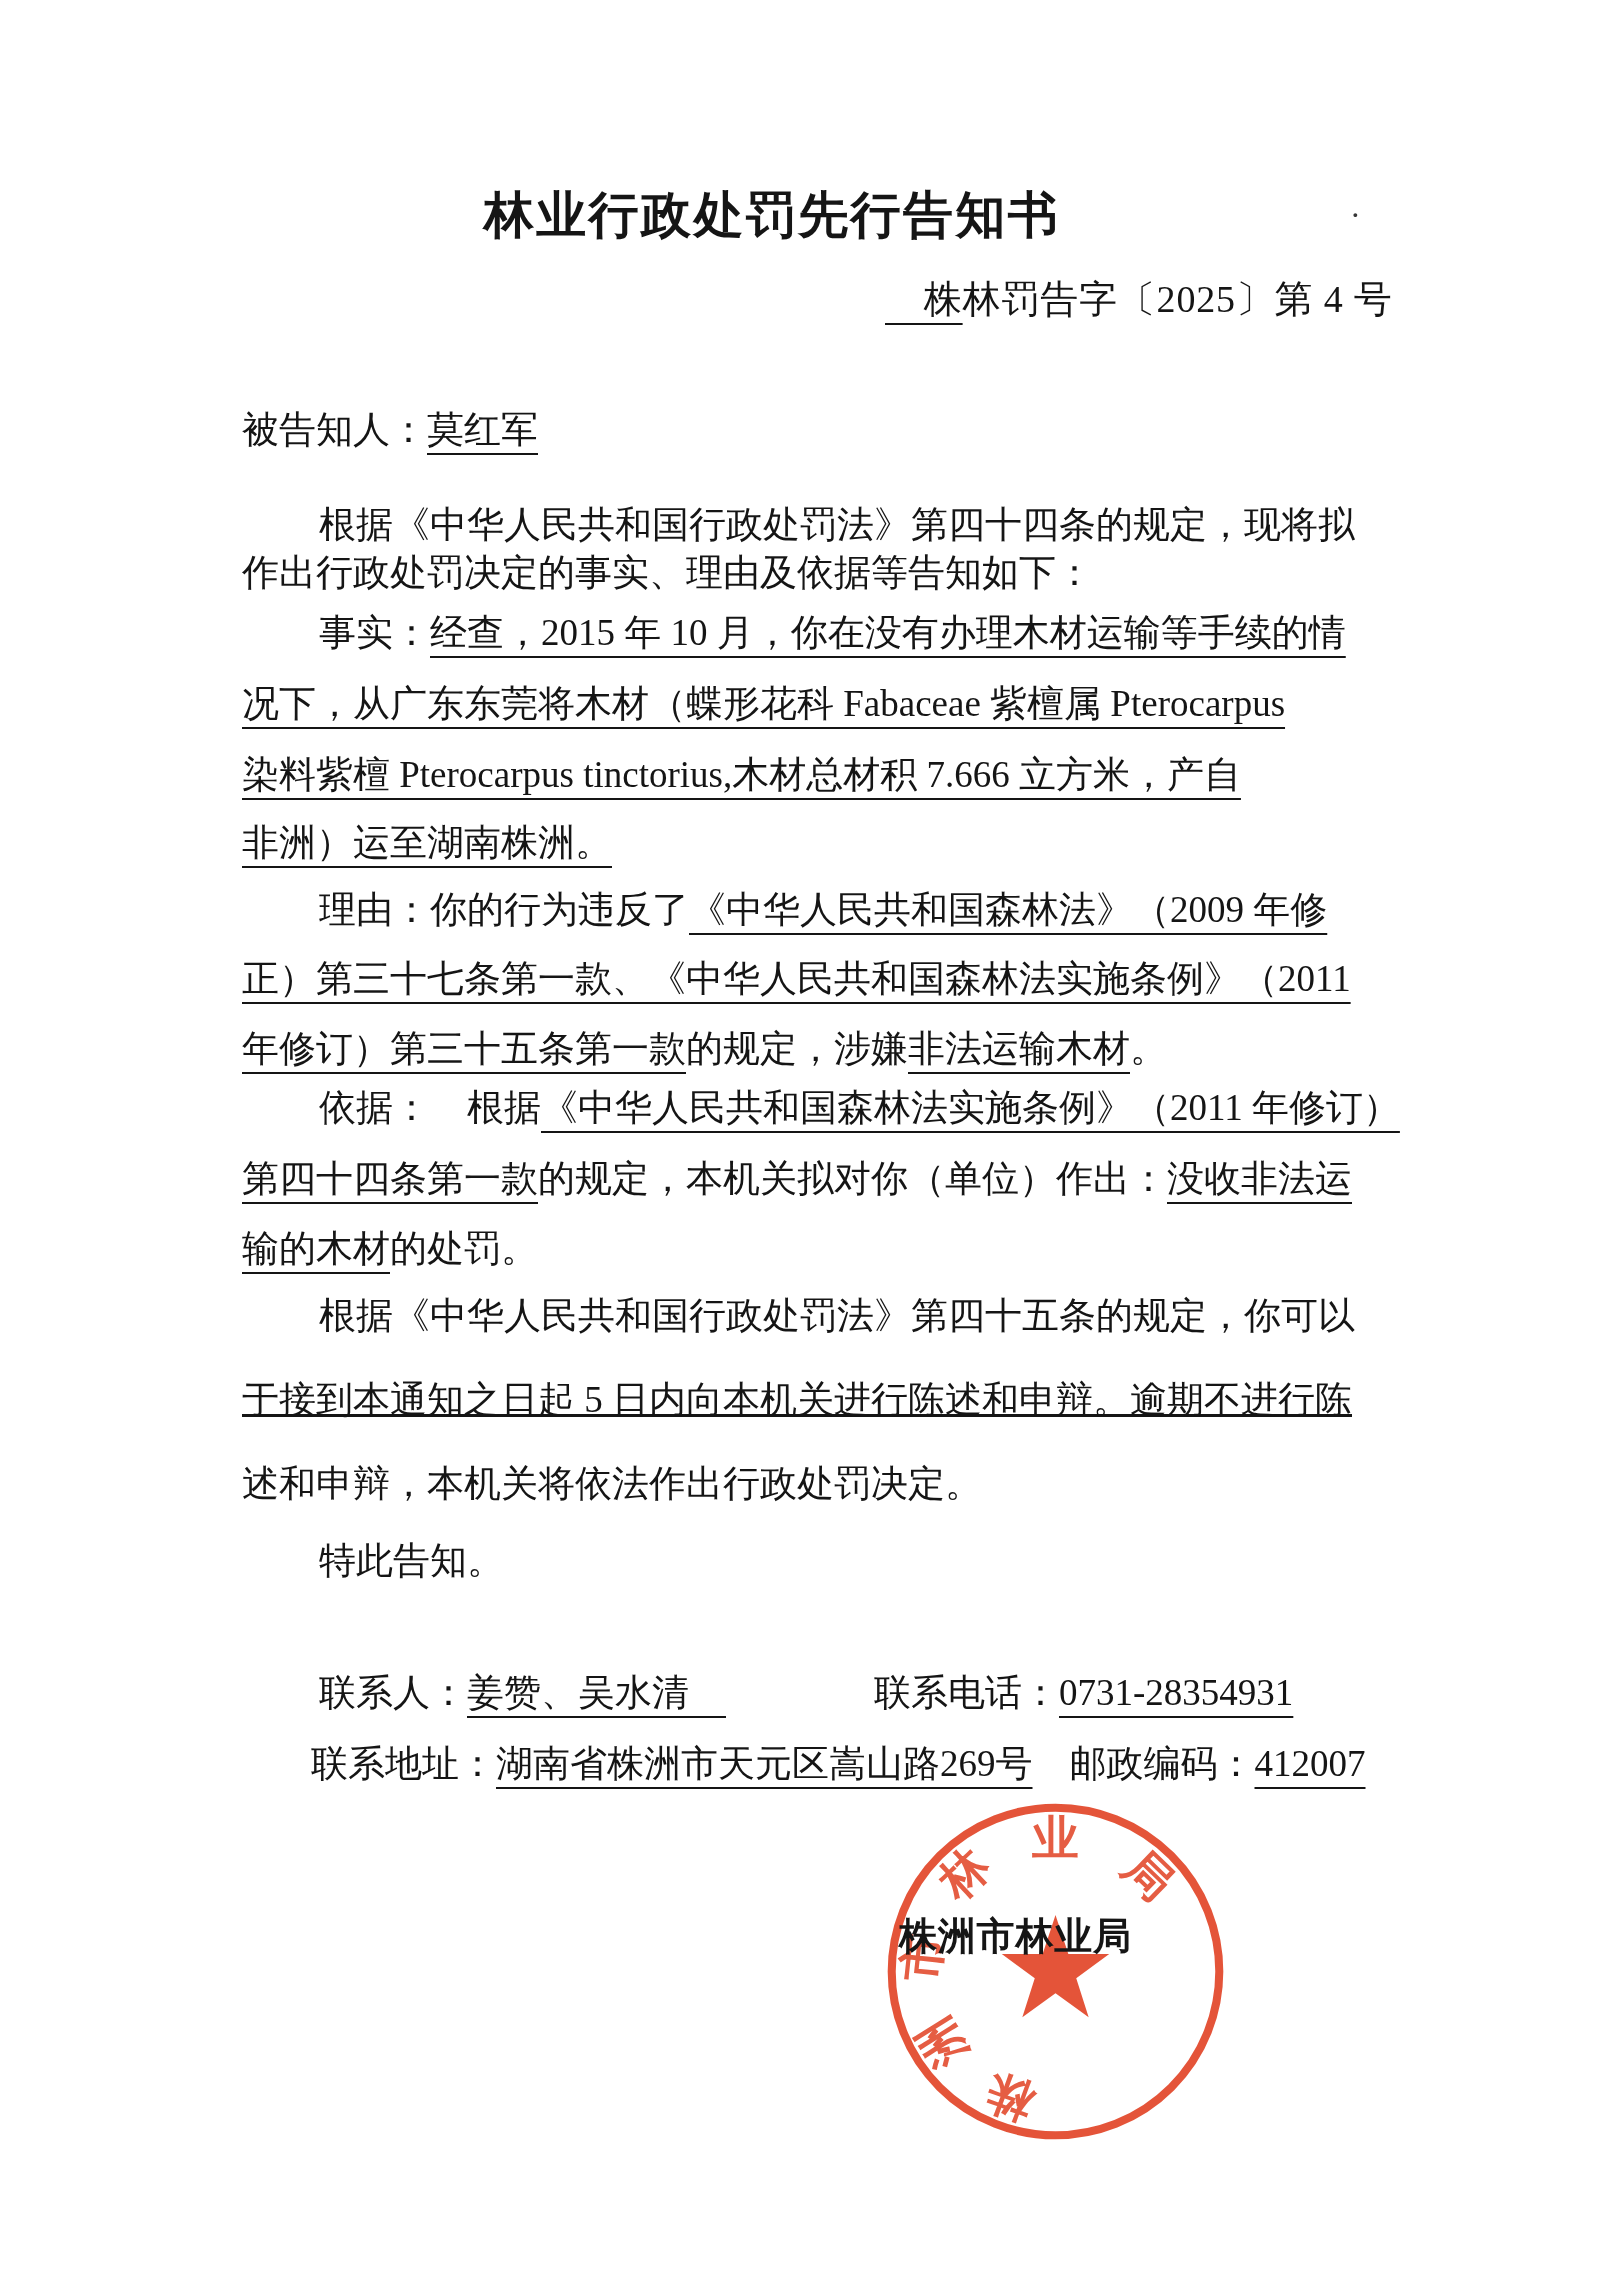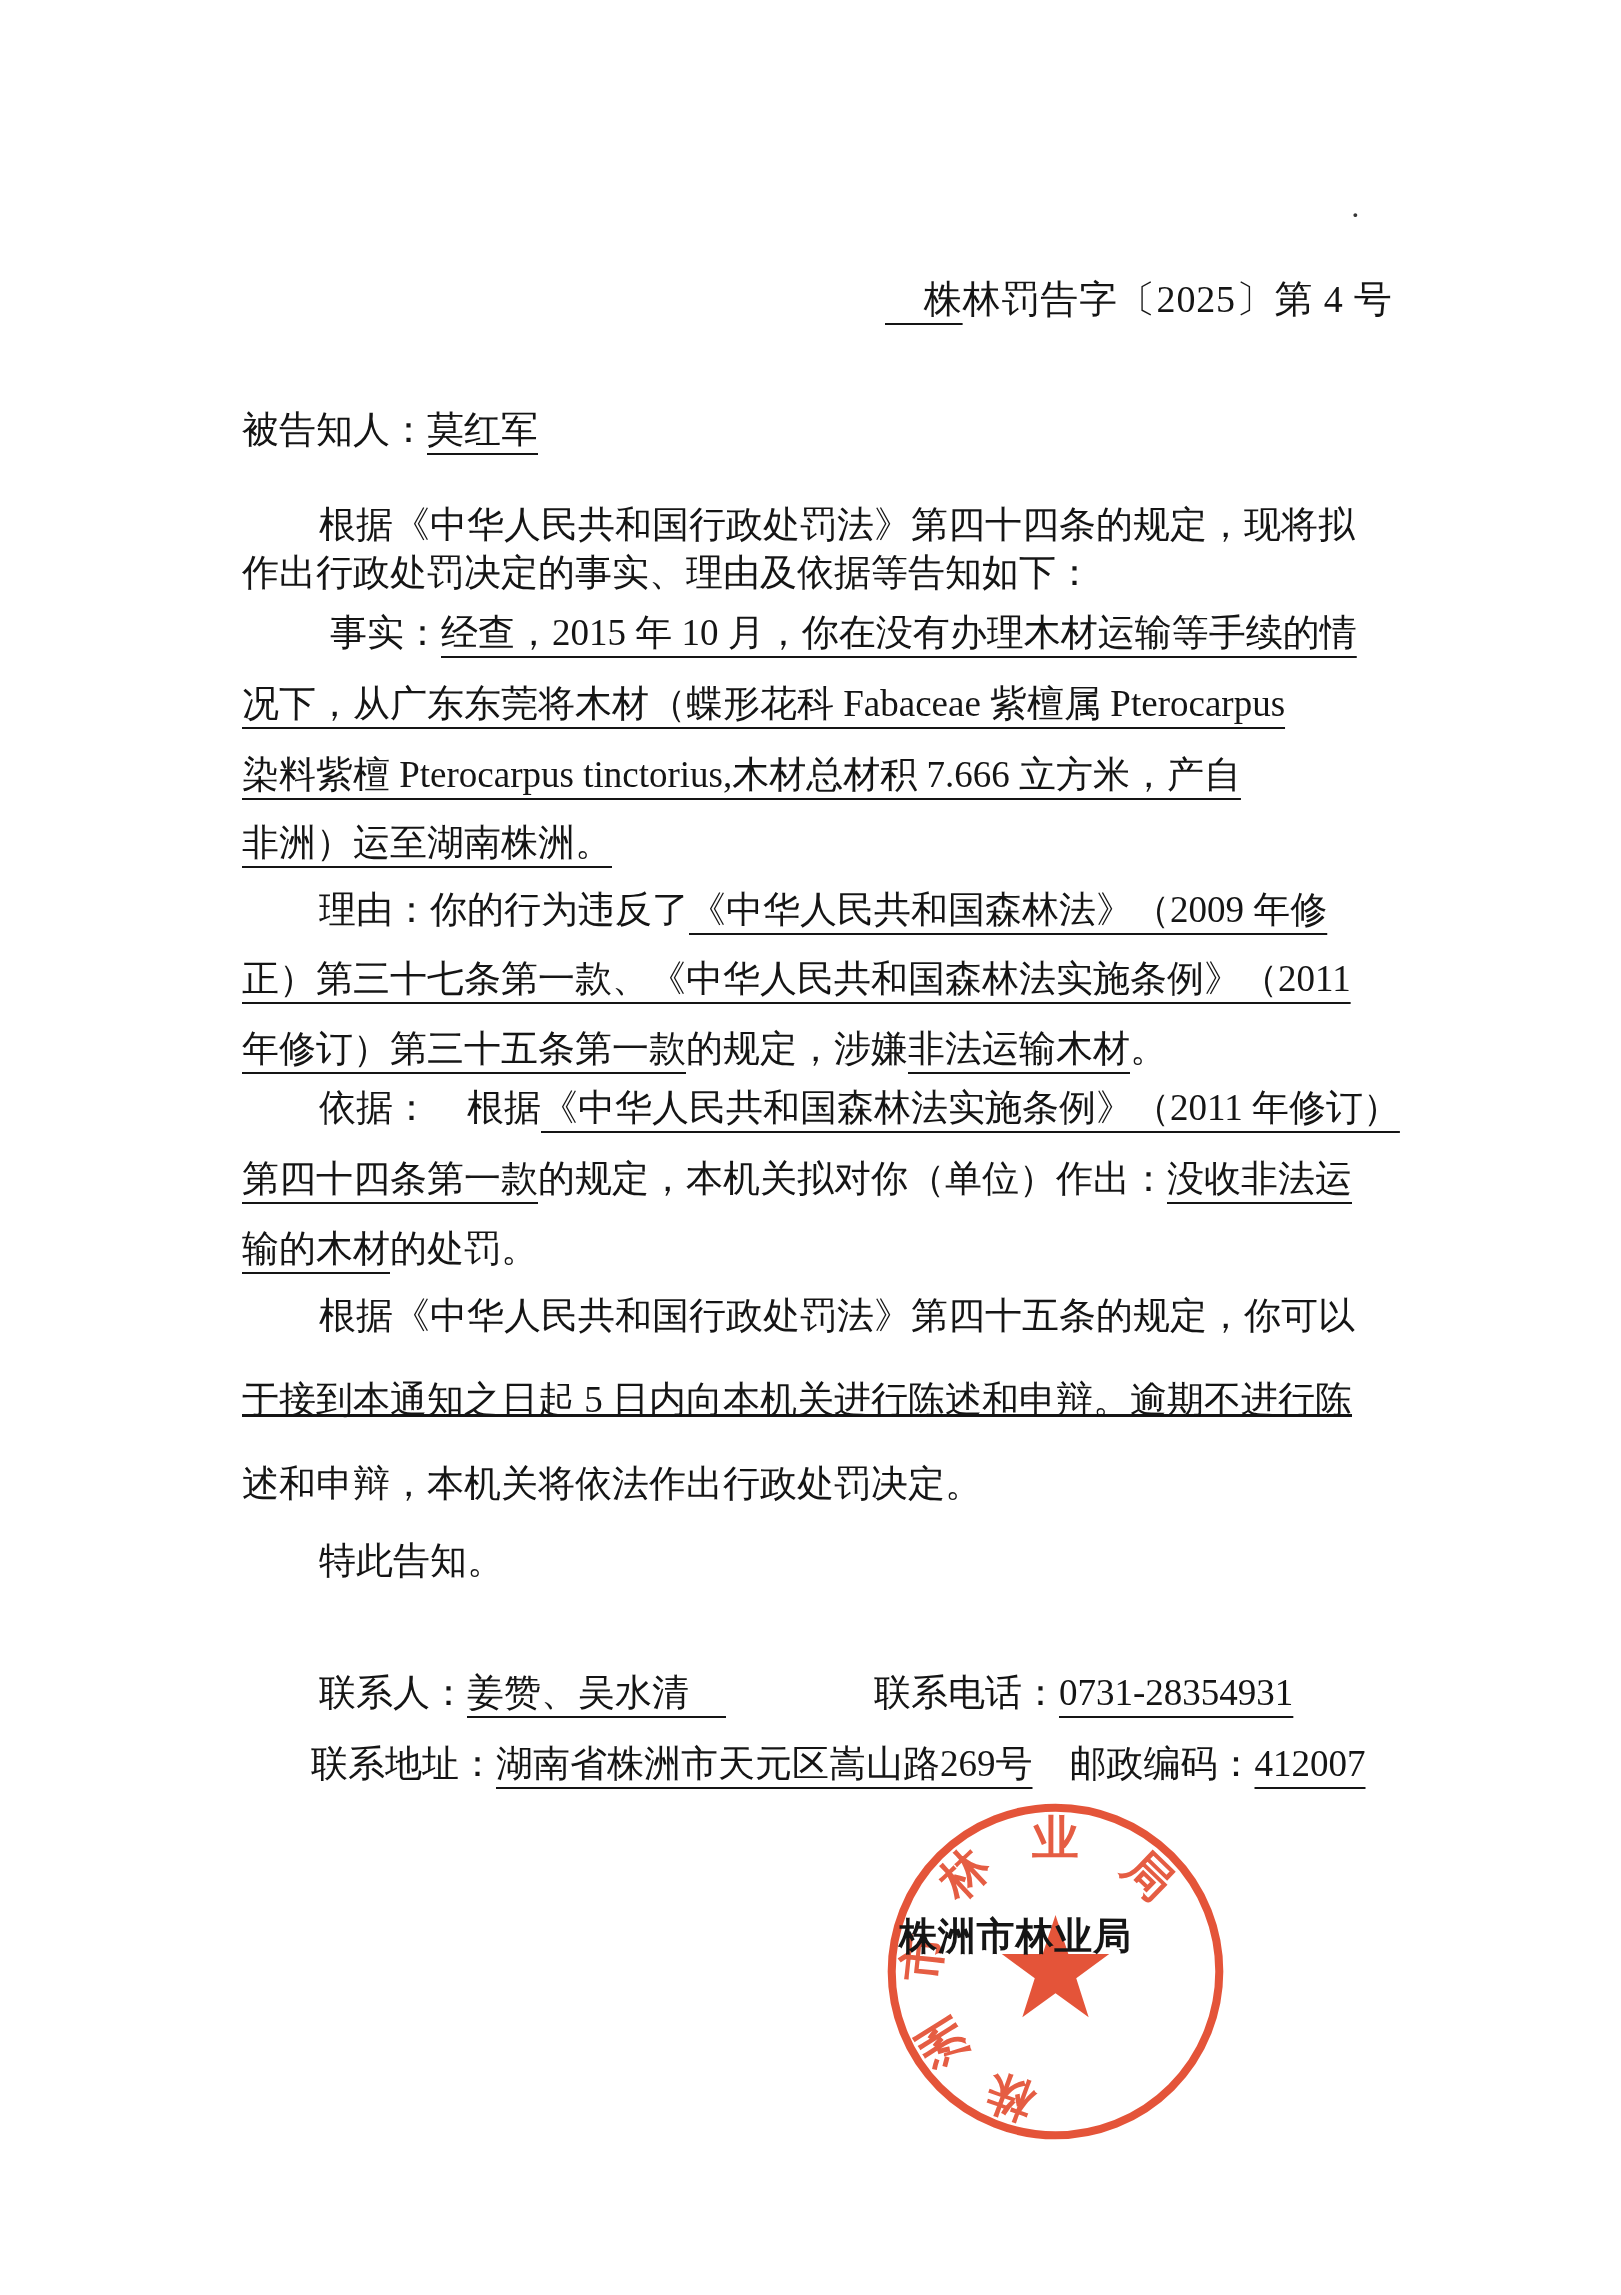--- a/index.html
+++ b/index.html
@@ -31,30 +31,31 @@
   }
   .seal-svg { position:absolute; left:878px; top:1794px; z-index:2; }
   .sig-org  { position:absolute; left:899px; top:1911px; font-size:38px; z-index:3; white-space:pre; letter-spacing:0.8px;font-weight:bold; }
   .sig-date { position:absolute; left:890px; top:1980px; font-size:38px; z-index:3; white-space:pre; letter-spacing:0.8px; }
 </style>
 </head>
 <body>
 
 <div class="page">
 
+  <div class="title">林业行政处罚先行告知书</div>
 
   <div class="stray">·</div>
 
   <div class="docnum"><span class="u">　株</span><span>林罚告字〔2025〕第 4 号</span></div>
 
   <div>
       <div class="line" style="left: 242px; top: 407px;"><span>被告知人：</span><span class="u">莫红军</span></div>
       <div class="line" style="left: 319px; top: 502px;"><span>根据《中华人民共和国行政处罚法》第四十四条的规定，现将拟</span></div>
       <div class="line" style="left: 242px; top: 550px;"><span>作出行政处罚决定的事实、理由及依据等告知如下：</span></div>
-      <div class="line" style="left: 330px; top: 610px;"><span>事实：</span><span class="u">经查，2015 年 10 月，你在没有办理木材运输等手续的情</span></div>
+      <div class="line" style="left: 319px; top: 610px;"><span>事实：</span><span class="u">经查，2015 年 10 月，你在没有办理木材运输等手续的情</span></div>
       <div class="line" style="left: 242px; top: 681px;"><span class="u">况下，从广东东莞将木材（蝶形花科 Fabaceae 紫檀属 Pterocarpus</span></div>
       <div class="line" style="left: 242px; top: 752px;"><span class="u">染料紫檀 Pterocarpus tinctorius,木材总材积 7.666 立方米，产自</span></div>
       <div class="line" style="left: 242px; top: 820px;"><span class="u">非洲）运至湖南株洲。</span></div>
       <div class="line" style="left: 319px; top: 887px;"><span>理由：你的行为违反了</span><span class="u">《中华人民共和国森林法》（2009 年修</span></div>
       <div class="line" style="left: 242px; top: 956px;"><span class="u">正）第三十七条第一款、《中华人民共和国森林法实施条例》（2011</span></div>
       <div class="line" style="left: 242px; top: 1026px;"><span class="u">年修订）第三十五条第一款</span><span>的规定，涉嫌</span><span class="u">非法运输木材</span><span>。</span></div>
       <div class="line" style="left: 319px; top: 1085px; text-align: center;"><span>依据：　根据</span><span class="u">《中华人民共和国森林法实施条例》（2011 年修订）</span></div>
       <div class="line" style="left: 242px; top: 1156px;"><span class="u">第四十四条第一款</span><span>的规定，本机关拟对你（单位）作出：</span><span class="u">没收非法运</span></div>
       <div class="line" style="left: 242px; top: 1226px;"><span class="u">输的木材</span><span>的处罚。</span></div>
       <div class="line" style="left: 319px; top: 1293px;"><span>根据《中华人民共和国行政处罚法》第四十五条的规定，你可以</span></div>

